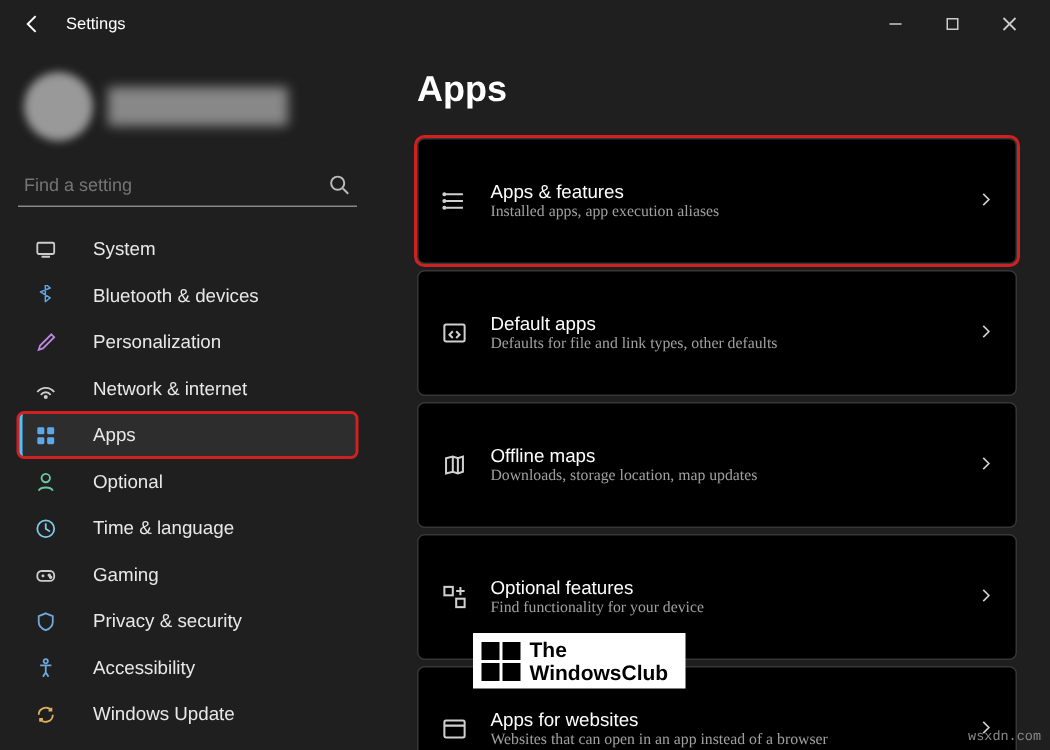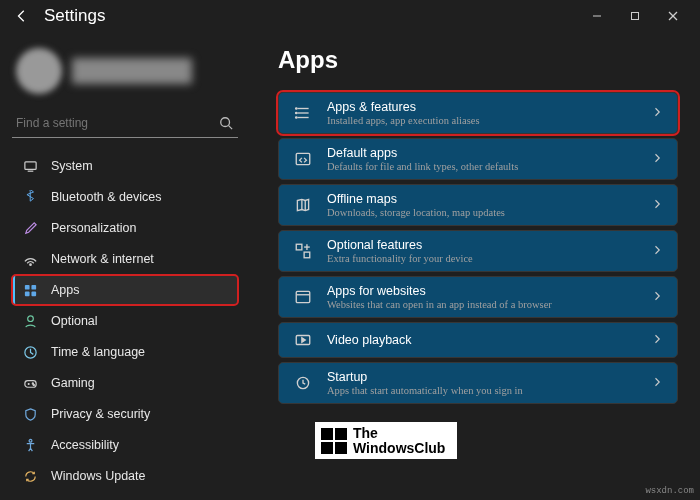--- a/index.html
+++ b/index.html
@@ -17,21 +17,21 @@
       display: flex;
       align-items: center;
       padding: 0 8px;
       background: #1f1f1f;
     }
     .titlebar .back-btn {
       width: 28px; height: 28px;
       display: flex; align-items: center; justify-content: center;
       color: #fff; cursor: pointer;
     }
-    .titlebar .title { margin-left: 8px; font-size: 17px; color: #fff; }
+    .titlebar .title { margin-left: 8px; font-size: 11px; color: #fff; }
     .win-controls {
       margin-left: auto;
       display: flex;
     }
     .win-controls div {
       width: 38px; height: 28px;
       display: flex; align-items: center; justify-content: center;
       color: #ccc;
     }
     .app-body {
@@ -75,21 +75,21 @@
       flex: 1;
       background: transparent;
       border: none;
       outline: none;
       color: #fff;
       font-size: 12px;
     }
     .sidebar-item {
       display: flex;
       align-items: center;
-      gap: 13px;
+      gap: 24px;
       padding: 7px 10px;
       border-radius: 4px;
       cursor: pointer;
       color: #e8e8e8;
       font-size: 12.5px;
     }
     .sidebar-item.active {
       background: #2d2d2d;
       border-left: 3px solid #4cc2ff;
       padding-left: 7px;
@@ -106,24 +106,24 @@
       flex: 1;
       padding: 14px 22px 0 28px;
       overflow-y: auto;
     }
     .page-title {
       font-size: 24px;
       font-weight: 600;
       margin-bottom: 18px;
     }
     .card {
-      background: #0c4a6e;
+      background: #000000;
       border: 1px solid #363636;
       border-radius: 5px;
-      padding: 7px 14px;
+      padding: 28px 14px;
       margin-bottom: 4px;
       display: flex;
       align-items: center;
       gap: 14px;
       cursor: pointer;
     }
     .card.highlighted { outline: 2.5px solid #d02020; outline-offset: 0; }
     .card .card-icon {
       width: 20px; height: 20px;
       display: flex; align-items: center; justify-content: center;
@@ -371,21 +371,21 @@
       <div class="card-icon">
           <svg width="18" height="18" viewBox="0 0 16 16" fill="none" stroke="currentColor" stroke-width="1.2">
             <rect x="2" y="2" width="5" height="5"></rect>
             <rect x="9" y="9" width="5" height="5"></rect>
             <line x1="11.5" y1="2" x2="11.5" y2="7"></line>
             <line x1="9" y1="4.5" x2="14" y2="4.5"></line>
           </svg>
         </div>
       <div class="card-text">
         <div class="card-title">Optional features</div>
-        <div class="card-sub">Extra functionality for your device</div>
+        <div class="card-sub">Find functionality for your device</div>
       </div>
       <div class="chevron"><svg width="12" height="12" viewBox="0 0 16 16" fill="none" stroke="currentColor" stroke-width="1.5">
             <path d="M6 3l5 5-5 5"></path>
           </svg></div>
     </div>
 
     <div class="card">
       <div class="card-icon">
           <svg width="18" height="18" viewBox="0 0 16 16" fill="none" stroke="currentColor" stroke-width="1.2">
             <rect x="2" y="3" width="12" height="10" rx="1"></rect>

